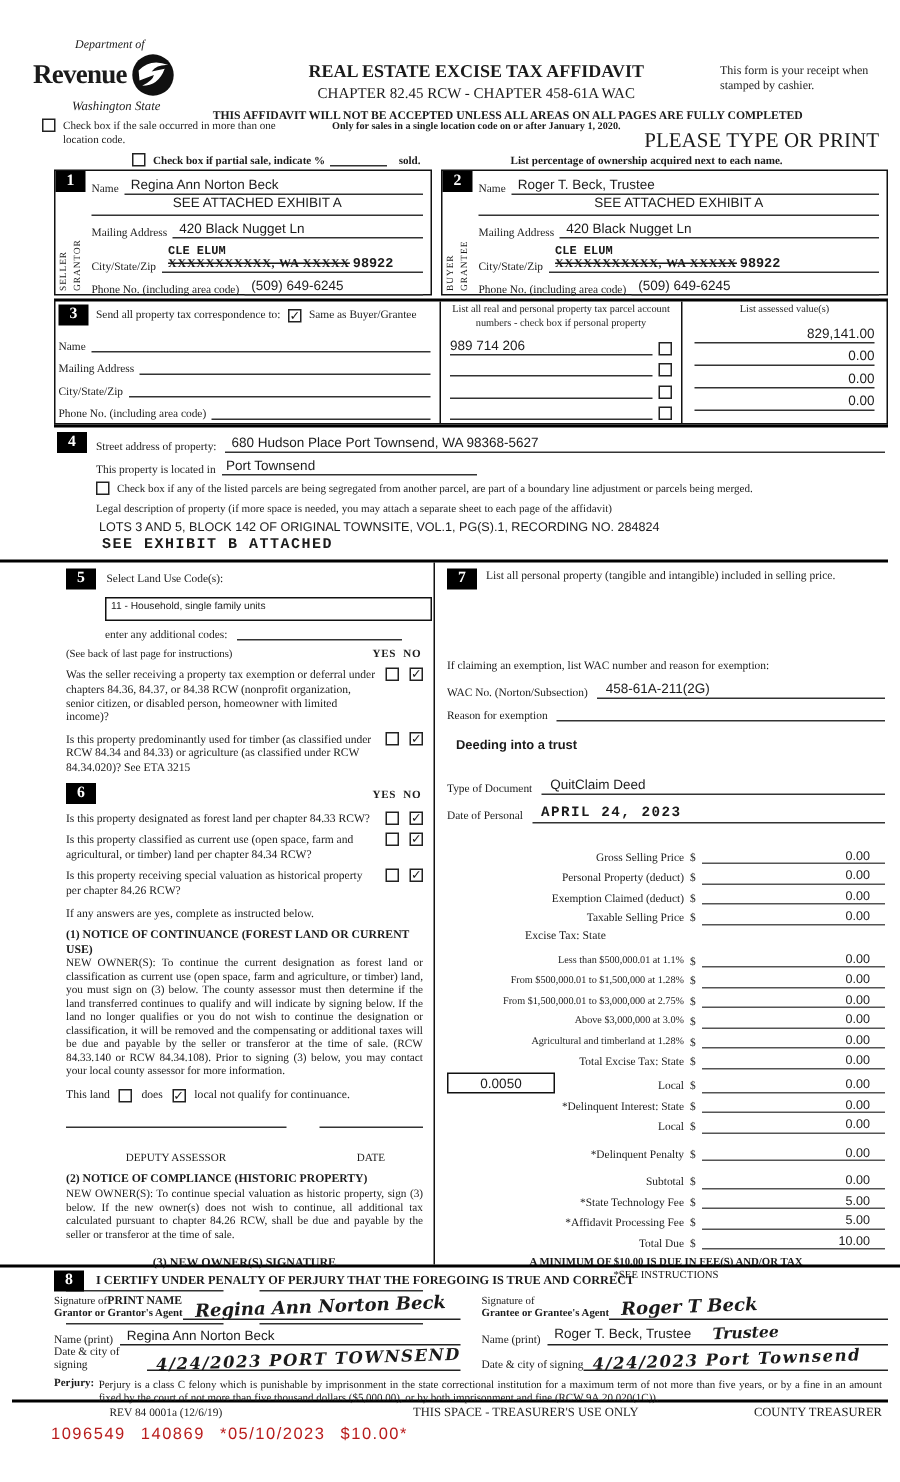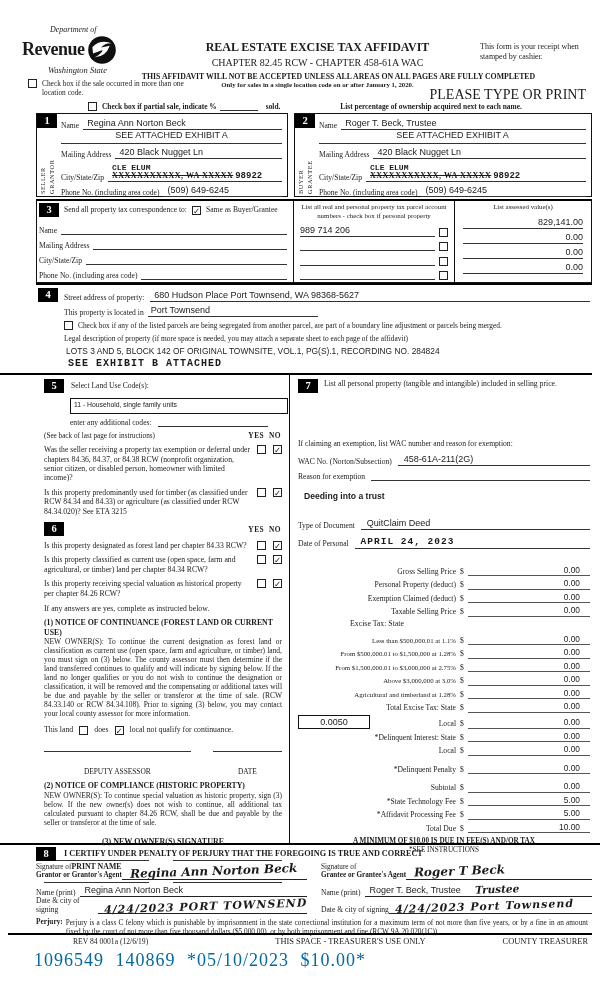--- a/index.html
+++ b/index.html
@@ -162,22 +162,22 @@
   .perjury { display:flex; margin-top:4px; padding-right:4px; }
   .perjury .lead { font-weight:bold; flex:none; padding-right:3px; font-size:7.3px; }
   .perjury .ptxt { font-size:7.3px; text-align:justify; line-height:1.25; }
 
   
   .footer { border-top:2px solid #000; margin:2px 8px 0 8px; padding:2px 4px 0 26px; }
   .foot-row { display:flex; align-items:flex-start; }
   .rev-no { font-size:7.6px; width:170px;margin-left:39px; }
   .treas-space { flex:1; text-align:center; font-size:8.4px; }
   .county-treas { width:130px; text-align:right; font-size:8.4px; }
-  .stamp { margin-top:3px; font-family:Liberation Serif, serif; font-size:18px;
-           letter-spacing:1px; word-spacing:6px; color:#0369a1; }
+  .stamp { margin-top:3px; font-family:Liberation Sans, sans-serif; font-size:11px;
+           letter-spacing:1px; word-spacing:6px; color:#b91c1c; }
 </style>
 </head>
 <body>
 
 <div class="page">
 
   <div class="header">
     <div class="logo-block">
       <div class="dept-of">Department of</div>
       <div class="rev-row">

